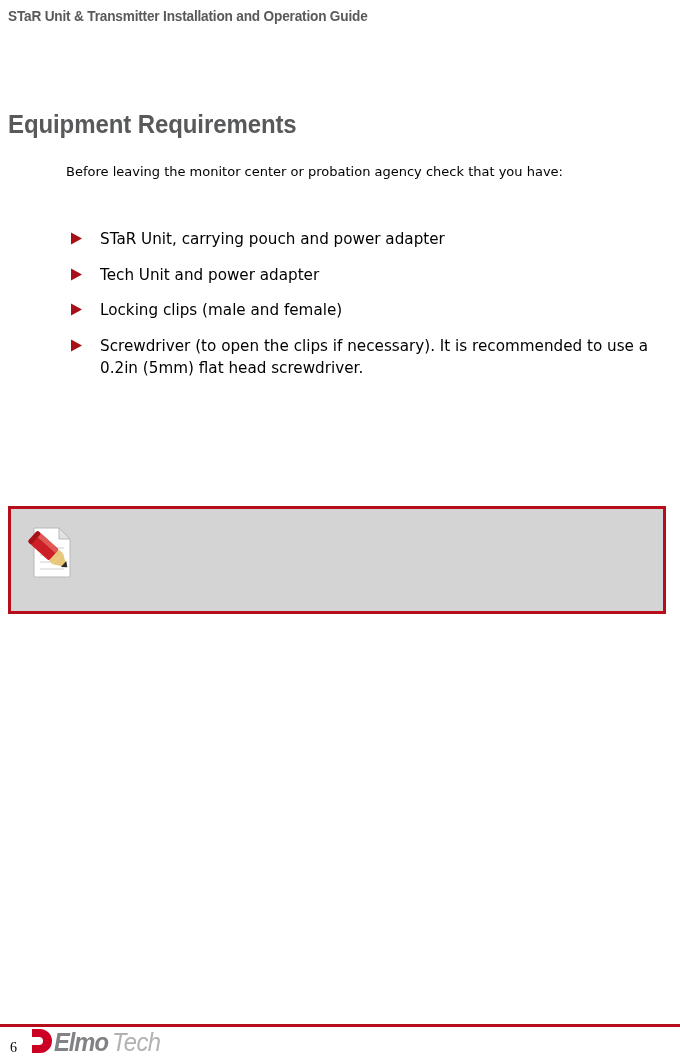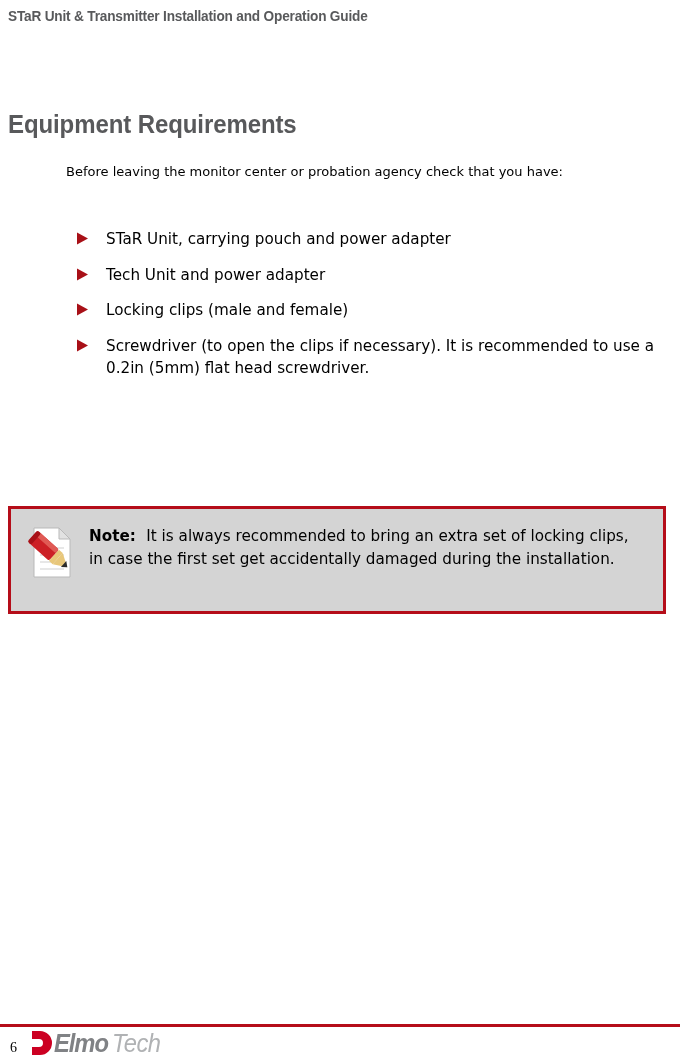--- a/index.html
+++ b/index.html
@@ -51,21 +51,21 @@
     left: 66px;
     top: 160px;
     width: 590px;
     font-size: 13px;
     line-height: 23px;
     color: #000000;
   }
 
   .req-list {
     position: absolute;
-    left: 76px;
+    left: 70px;
     top: 228px;
     width: 600px;
   }
   .req-item {
     display: flex;
     align-items: flex-start;
     margin-bottom: 13.5px;
   }
   .req-bullet {
     flex: 0 0 auto;
@@ -133,21 +133,20 @@
     font-family: "Liberation Serif", serif;
     font-size: 14px;
     color: #000000;
   }
   .footer-logo {
     position: absolute;
     left: 30px;
     top: 1028px;
     height: 30px;
     display: flex;
-    align-items: center;
   }
   .logo-mark { line-height: 0; margin-right: 1px; }
   .logo-mark svg { display: block; }
   .logo-elmo {
     font-family: "Liberation Sans", sans-serif;
     font-weight: bold;
     font-style: italic;
     font-size: 25px;
     letter-spacing: -1.1px;
     color: #808285;
@@ -236,23 +235,20 @@
         <rect x="2" y="17" width="28" height="15" rx="2" fill="#cc2026"></rect>
         <rect x="2" y="17" width="28" height="5" rx="2" fill="#e05a55"></rect>
         <rect x="1" y="17" width="5" height="15" rx="2" fill="#a81017"></rect>
 
         <rect x="30" y="17" width="5" height="15" fill="#e8c77a"></rect>
 
         <polygon points="35,17 48,24.5 35,32" fill="#e8c77a"></polygon>
         <polygon points="43,20.5 48,24.5 43,28.5" fill="#2b2b2b"></polygon>
       </g>
     </svg>
-  </div>
-  <div class="note-text">
-    <span class="note-label">Note:</span><span>It is always recommended to bring an extra set of locking clips, in case the first set get accidentally damaged during the installation.</span>
   </div>
 </div>
 
 <div class="footer-rule"></div>
 
 <div class="page-number">6</div>
 
 <div class="footer-logo">
   <span class="logo-mark">
     <svg width="23" height="26" viewBox="0 0 23 26">

